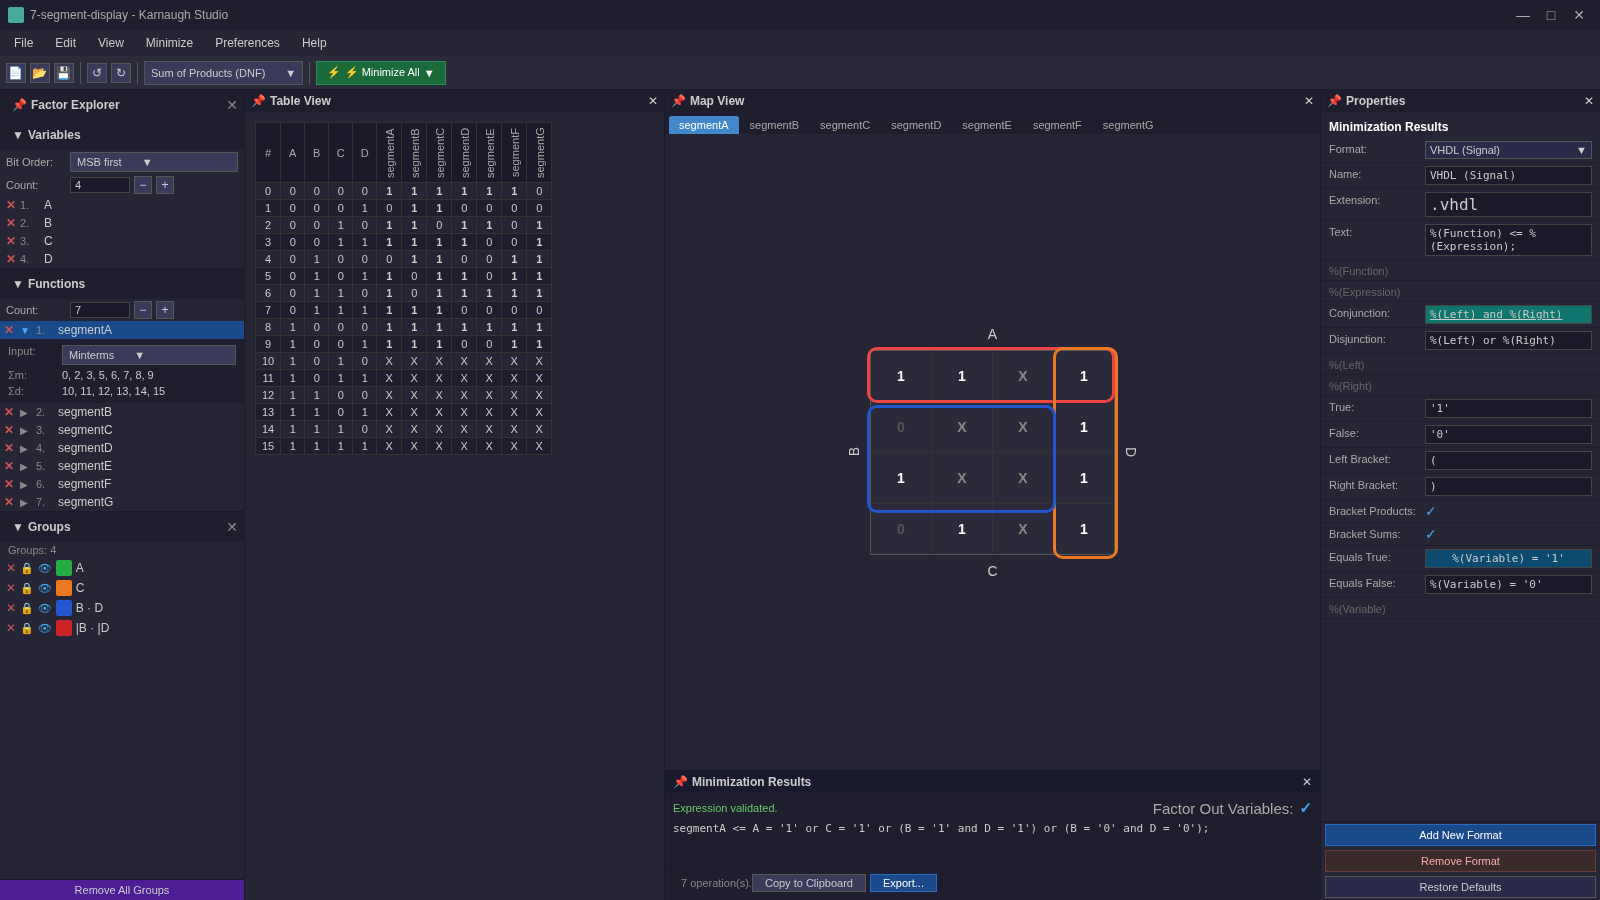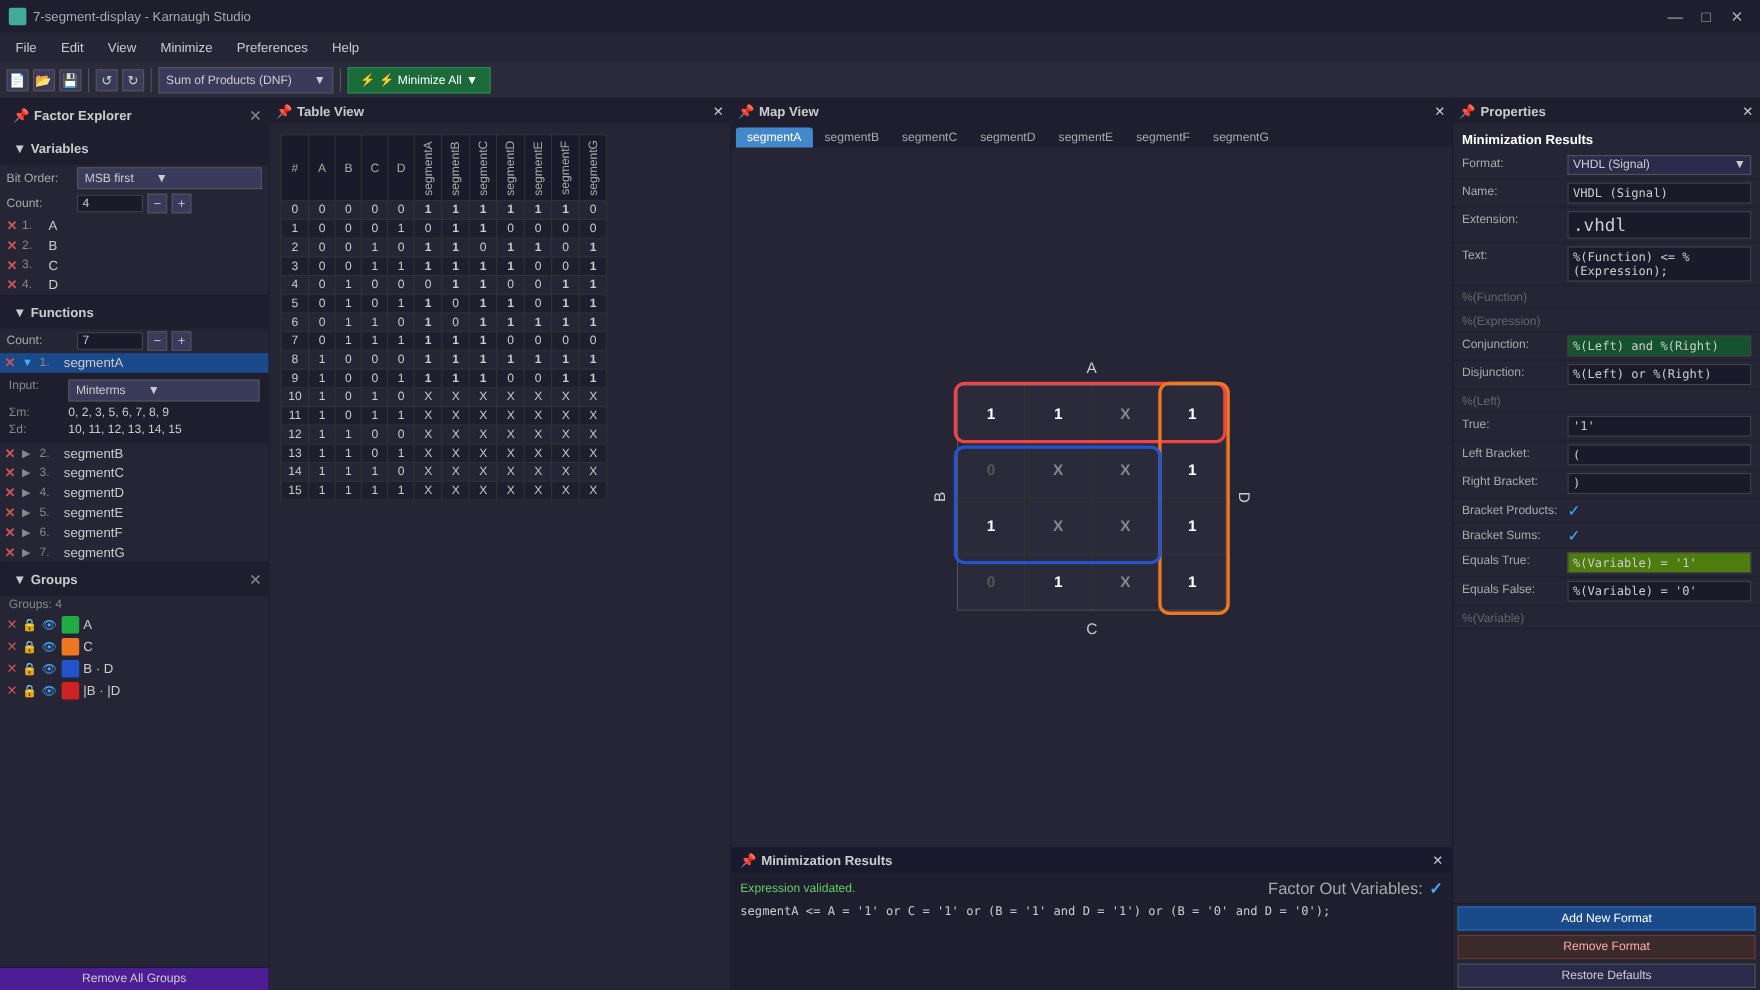--- a/index.html
+++ b/index.html
@@ -670,20 +670,29 @@
           <div class="min-results-content">
             <div class="expression-validated">
               <span>Expression validated.</span>
               <div class="factor-out">
                 <span>Factor Out Variables:</span>
                 <span class="factor-check">✓</span>
               </div>
             </div>
             <div class="expression-text">segmentA &lt;= A = '1' or C = '1' or (B = '1' and D = '1') or (B = '0' and D = '0');</div>
           </div>
+          <div class="min-results-footer">
+            <div style="display:flex; align-items:center; justify-content:space-between; padding:4px 8px;">
+              <span class="ops-count">7 operation(s).</span>
+              <div class="footer-btns">
+                <button class="footer-btn">Copy to Clipboard</button>
+                <button class="export-btn">Export...</button>
+              </div>
+            </div>
+          </div>
         </div>
       </div>
     </div>
   </div>
 
   <div class="right-panel">
     <div class="right-panel-header">
       <div class="right-panel-title">
         <span>📌</span>
         <span>Properties</span>
@@ -713,52 +722,59 @@
         <textarea class="prop-textarea" rows="2" style="background: rgb(26, 26, 42); border: 1px solid rgb(68, 68, 68); color: rgb(204, 204, 204); font-size: 11px; padding: 2px 4px; width: 100%; resize: none; font-family: monospace;">%(Function) &lt;= %(Expression);</textarea>
       </div>
       <div class="prop-row">
         <span class="prop-label" style="color:#666;">%(Function)</span>
       </div>
       <div class="prop-row">
         <span class="prop-label" style="color:#666;">%(Expression)</span>
       </div>
       <div class="prop-row">
         <span class="prop-label">Conjunction:</span>
-        <input class="prop-value wide" value="%(Left) and %(Right)" style="background: #14532d; border: 1px solid rgb(68, 68, 68); color: rgb(204, 204, 204); font-size: 11px; padding: 2px 4px; width: 100%; font-family: monospace;">
+        <input class="prop-value wide" value="%(Left) and %(Right)" style="background: #0f766e; border: 1px solid rgb(68, 68, 68); color: rgb(204, 204, 204); font-size: 11px; padding: 2px 4px; width: 100%; font-family: monospace; text-decoration: underline;">
       </div>
       <div class="prop-row">
         <span class="prop-label">Disjunction:</span>
         <input class="prop-value wide" value="%(Left) or %(Right)" style="background: rgb(26, 26, 42); border: 1px solid rgb(68, 68, 68); color: rgb(204, 204, 204); font-size: 11px; padding: 2px 4px; width: 100%; font-family: monospace;">
       </div>
       <div class="prop-row">
         <span class="prop-label" style="color:#666;">%(Left)</span>
       </div>
       <div class="prop-row">
+        <span class="prop-label" style="color:#666;">%(Right)</span>
+      </div>
+      <div class="prop-row">
         <span class="prop-label">True:</span>
         <input class="prop-value wide" value="'1'" style="background: rgb(26, 26, 42); border: 1px solid rgb(68, 68, 68); color: rgb(204, 204, 204); font-size: 11px; padding: 2px 4px; width: 100%; font-family: monospace;">
       </div>
       <div class="prop-row">
+        <span class="prop-label">False:</span>
+        <input class="prop-value wide" value="'0'" style="background: rgb(26, 26, 42); border: 1px solid rgb(68, 68, 68); color: rgb(204, 204, 204); font-size: 11px; padding: 2px 4px; width: 100%; font-family: monospace;">
+      </div>
+      <div class="prop-row">
         <span class="prop-label">Left Bracket:</span>
         <input class="prop-value wide" value="(" style="background: rgb(26, 26, 42); border: 1px solid rgb(68, 68, 68); color: rgb(204, 204, 204); font-size: 11px; padding: 2px 4px; width: 100%; font-family: monospace;">
       </div>
       <div class="prop-row">
         <span class="prop-label">Right Bracket:</span>
         <input class="prop-value wide" value=")" style="background: rgb(26, 26, 42); border: 1px solid rgb(68, 68, 68); color: rgb(204, 204, 204); font-size: 11px; padding: 2px 4px; width: 100%; font-family: monospace;">
       </div>
       <div class="prop-row">
         <span class="prop-label">Bracket Products:</span>
         <span class="prop-check">✓</span>
       </div>
       <div class="prop-row">
         <span class="prop-label">Bracket Sums:</span>
         <span class="prop-check">✓</span>
       </div>
       <div class="prop-row">
         <span class="prop-label">Equals True:</span>
-        <input class="prop-value wide" value="%(Variable) = '1'" style="background: #4d7c0f; border: 1px solid rgb(68, 68, 68); color: rgb(204, 204, 204); font-size: 11px; padding: 2px 4px; width: 100%; font-family: monospace;">
+        <input class="prop-value wide" value="%(Variable) = '1'" style="background: #0c4a6e; border: 1px solid rgb(68, 68, 68); color: rgb(204, 204, 204); font-size: 11px; padding: 2px 4px; width: 100%; font-family: monospace; text-align: center;">
       </div>
       <div class="prop-row">
         <span class="prop-label">Equals False:</span>
         <input class="prop-value wide" value="%(Variable) = '0'" style="background: rgb(26, 26, 42); border: 1px solid rgb(68, 68, 68); color: rgb(204, 204, 204); font-size: 11px; padding: 2px 4px; width: 100%; font-family: monospace;">
       </div>
       <div class="prop-row">
         <span class="prop-label" style="color:#666;">%(Variable)</span>
       </div>
     </div>
     <div class="right-panel-footer">

